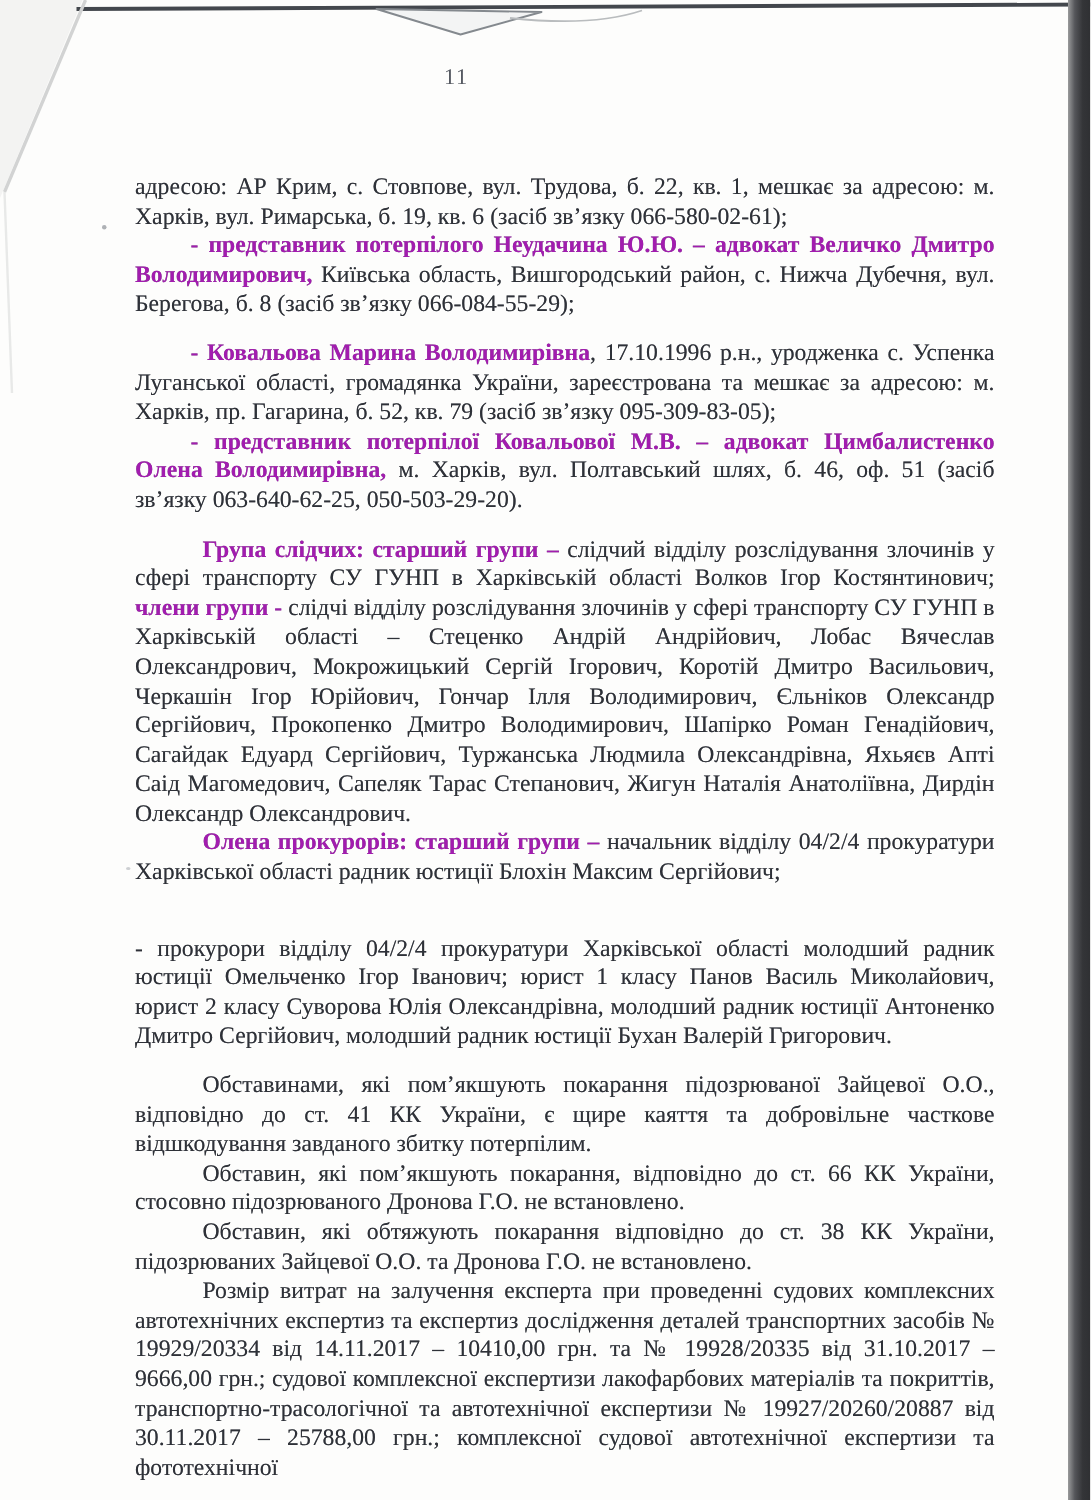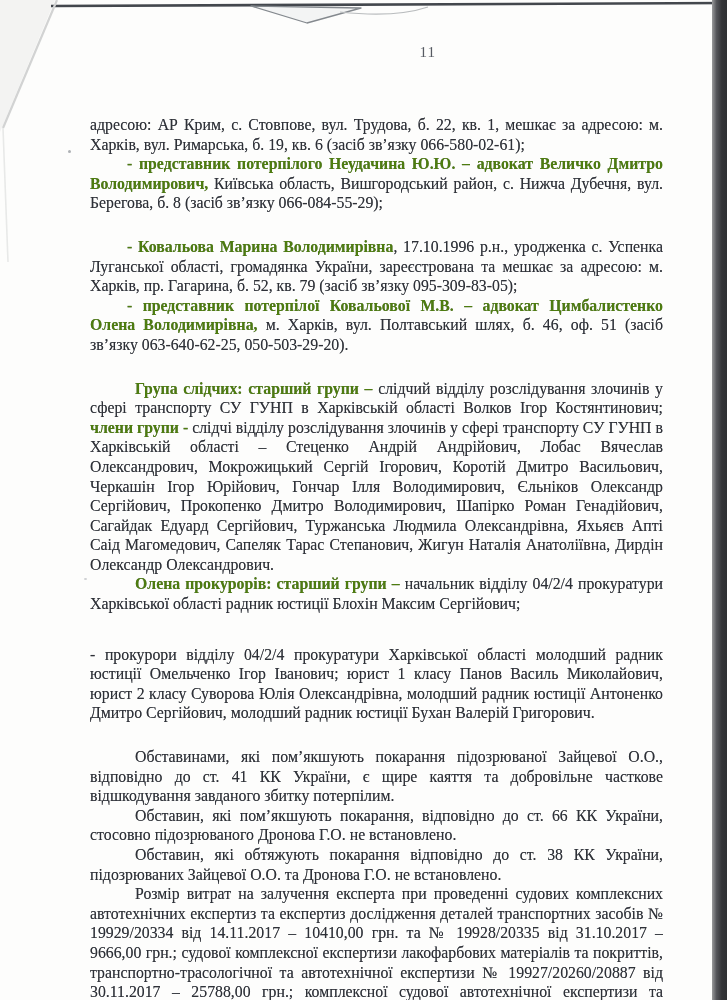--- a/index.html
+++ b/index.html
@@ -25,35 +25,35 @@
   .artifact-layer{
     position:absolute;left:0;top:0;width:727px;height:1000px;
     pointer-events:none;
   }
   .right-band{
     position:absolute;right:0;top:0;bottom:0;width:15px;
     background:linear-gradient(to right,var(--band-light) 0%,var(--band-mid) 30%,var(--band-dark) 65%,#2f3033 100%);
   }
   .page-number{
     position:absolute;top:44px;left:296px;width:140px;
-    text-align:right;font-size:15px;letter-spacing:1px;color:#565a62;
+    text-align:left;font-size:15px;letter-spacing:1px;color:#565a62;
   }
   .content{
     position:absolute;left:90px;top:84px;width:573px;
     font-size:15.8px;line-height:19.6px;
     text-align:justify;
     text-shadow:0 0 0.4px rgba(44,47,54,0.55);
   }
   .para{margin:0;padding:0;}
-  .para.gap{margin-top:24px;}
+  .para.gap{margin-top:13px;}
   .indent-normal{text-indent:45px;}
   .indent-dash{text-indent:37px;}
   .indent-none{text-indent:0;margin-top:31px;}
   .run{color:var(--ink);}
-  .run.bold{font-weight:bold;color:#4d7c0f;}
+  .run.bold{font-weight:bold;color:#a21caf;}
   .speck{position:absolute;border-radius:50%;background:#aeb1b5;}
   .speck.s1{left:68px;top:150px;width:3px;height:3px;}
   .speck.s2{left:84px;top:578px;width:3px;height:2px;opacity:.6;}
 </style>
 </head>
 <body>
 
 <div class="scan-page">
 
   <svg class="artifact-layer" width="727" height="1000" viewBox="0 0 727 1000" xmlns="http://www.w3.org/2000/svg">

